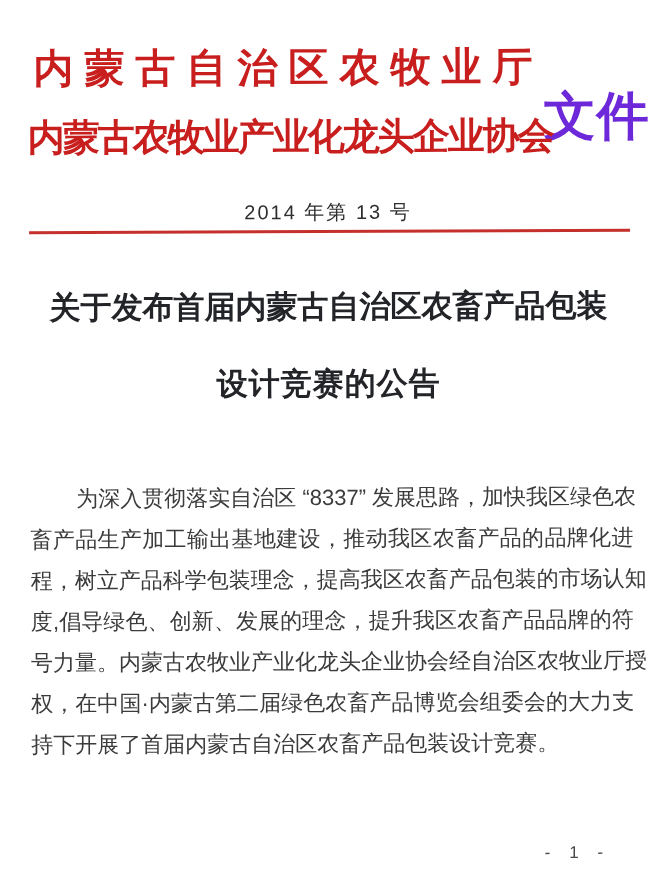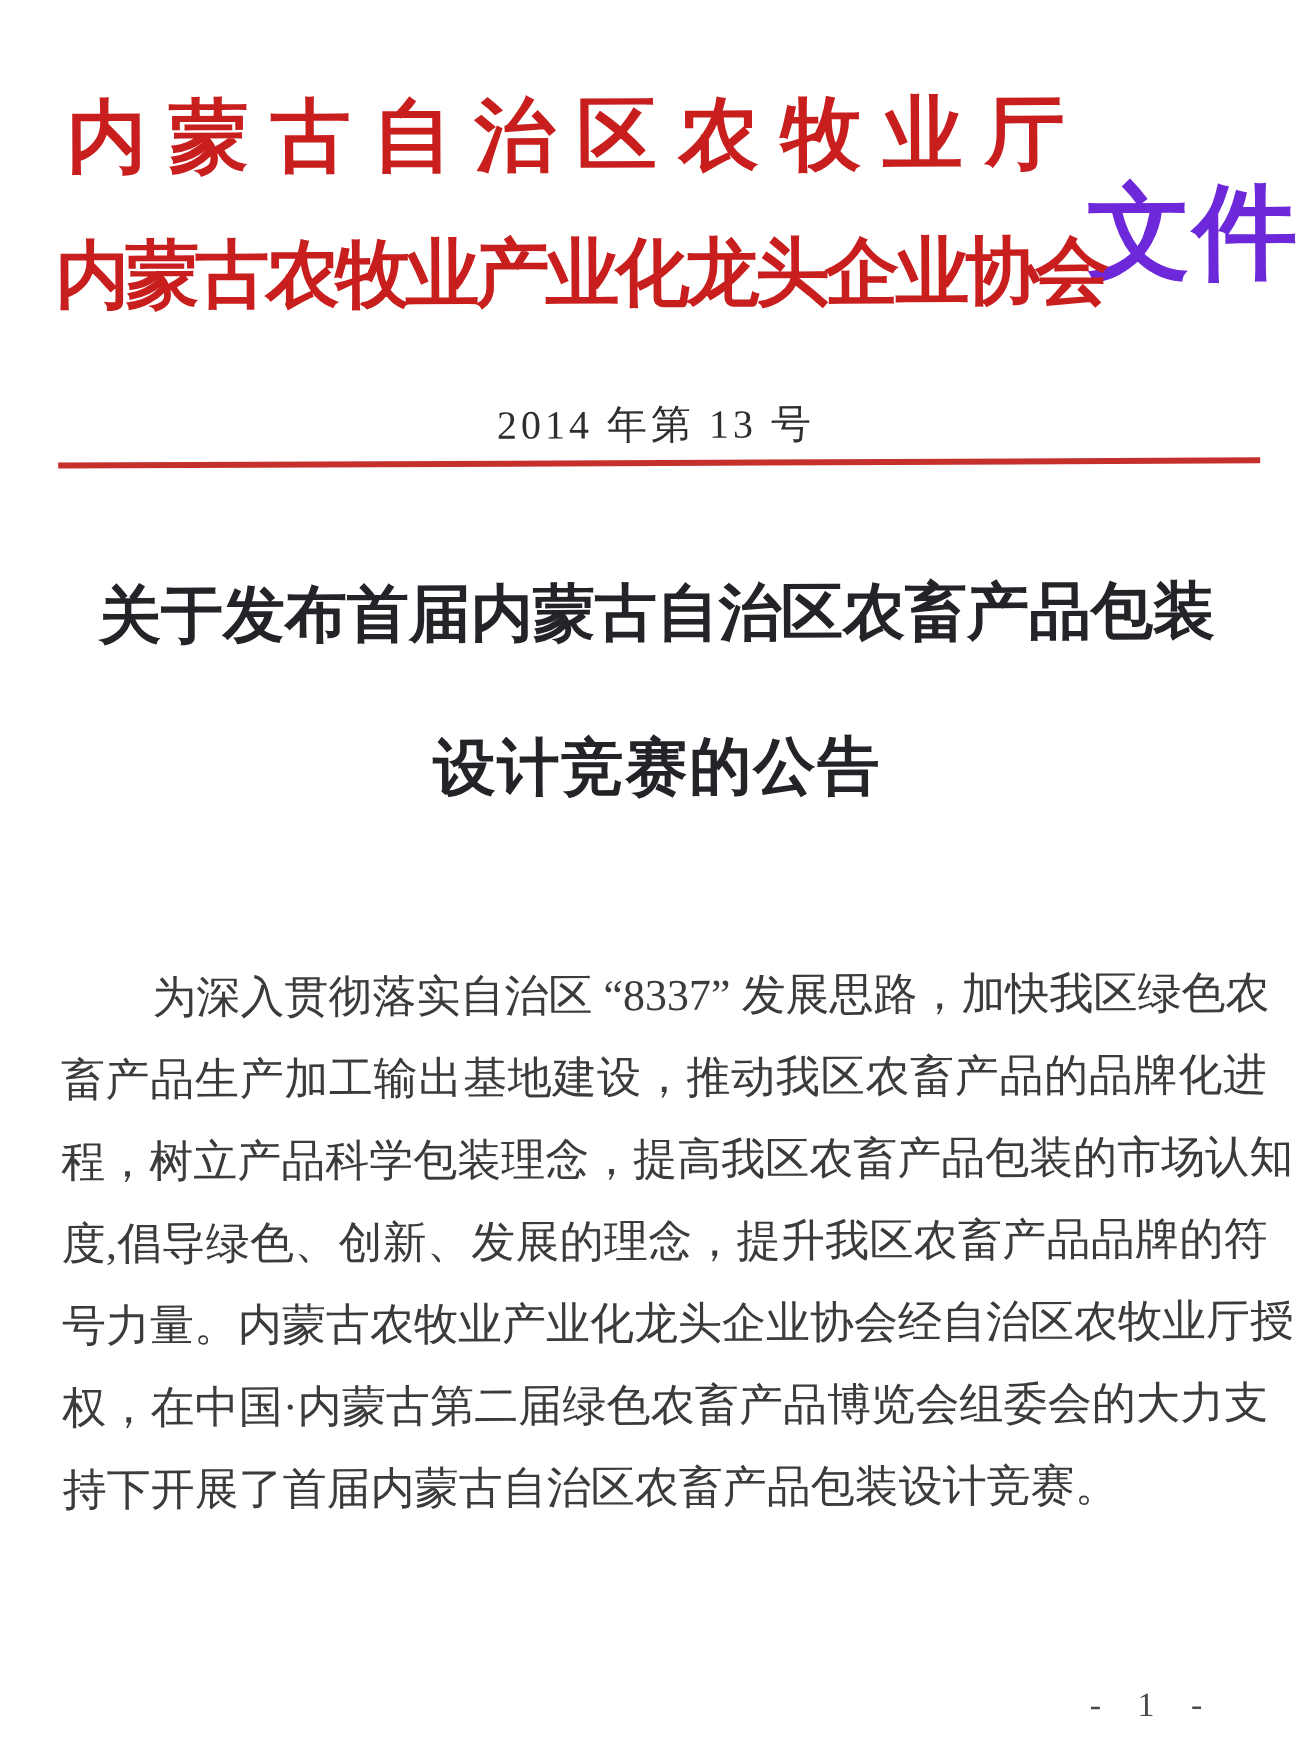--- a/index.html
+++ b/index.html
@@ -6,21 +6,21 @@
     margin: 0;
     padding: 0;
     background: #ffffff;
   }
   .page {
     position: relative;
     width: 658px;
     height: 880px;
     background: #ffffff;
     overflow: hidden;
-    font-family: Liberation Serif, serif;
+    font-family: Liberation Sans, sans-serif;
   }
   .tilt {
     position: absolute;
     inset: 0;
     transform: rotate(-0.25deg);
     transform-origin: 50% 50%;
   }
   
   .org1 {
     position: absolute;

